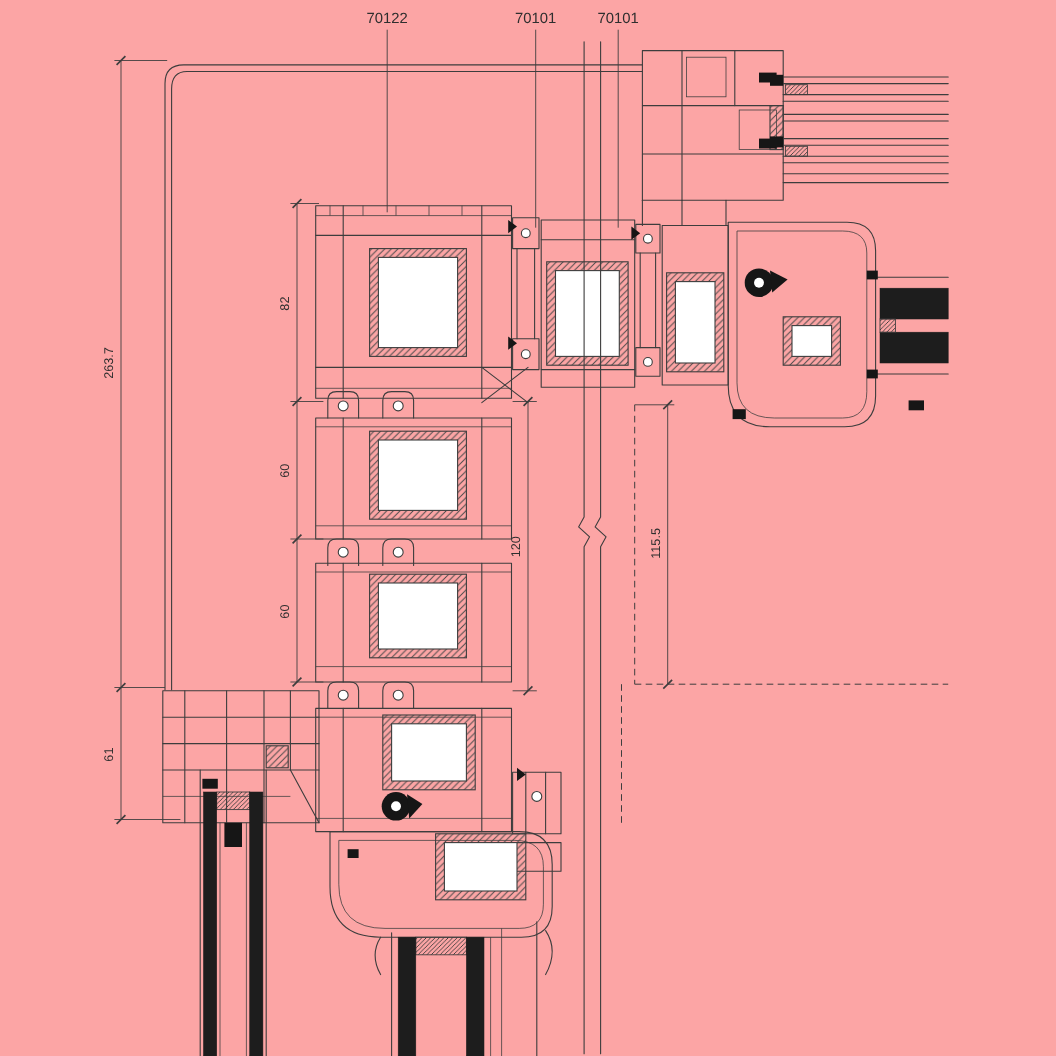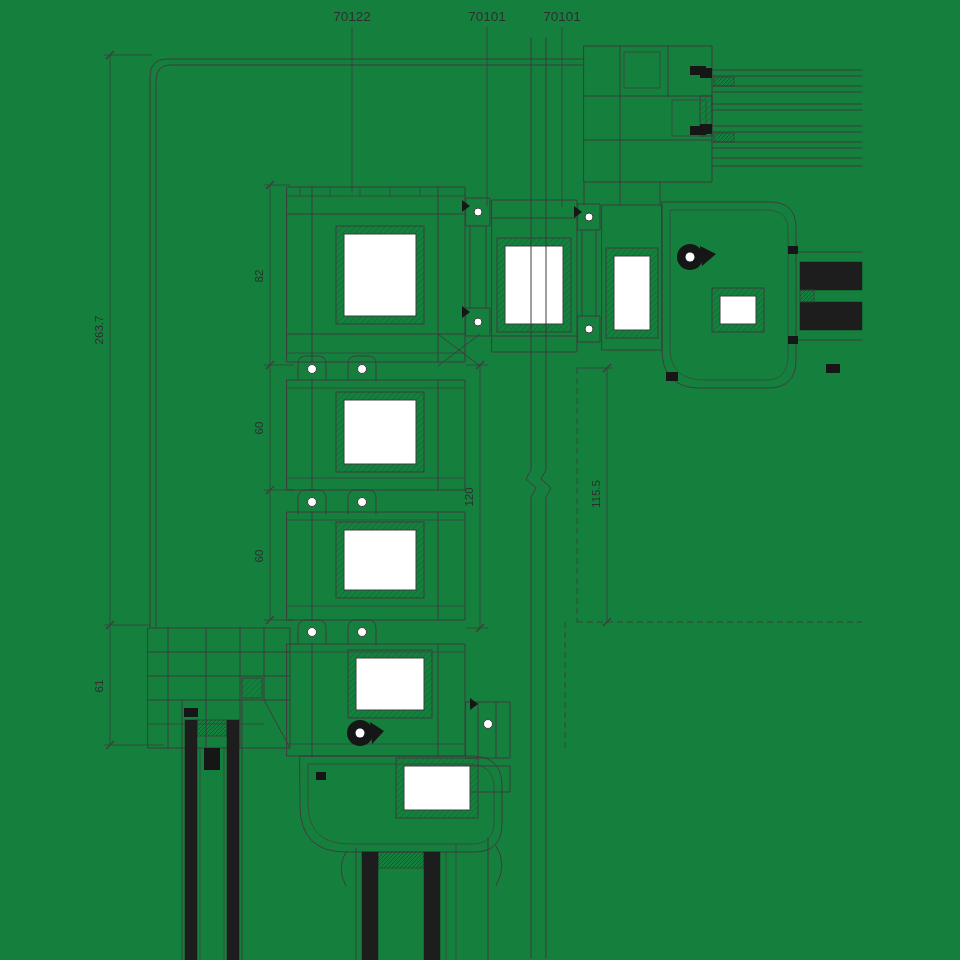--- a/index.html
+++ b/index.html
@@ -1,16 +1,16 @@
 <!DOCTYPE html>
 <html><head>
 <meta charset="utf-8">
 <style>
   html,body{margin:0;padding:0;background:#ffffff;}
-  .page{width:960px;height:960px;background:#15803d;position:relative;overflow:hidden;}
+  .page{width:960px;height:960px;background:#fca5a5;position:relative;overflow:hidden;}
   svg{display:block;}
   .ln  {fill:none;stroke:#3d3d3d;stroke-width:1;stroke-linecap:round;stroke-linejoin:round;}
   .thin{fill:none;stroke:#3d3d3d;stroke-width:.7;}
   .dim {fill:none;stroke:#3d3d3d;stroke-width:.8;}
   .tick{stroke:#3d3d3d;stroke-width:1.5;}
   .dash{fill:none;stroke:#3d3d3d;stroke-width:.9;stroke-dasharray:6 4;}
   .blk {fill:#161616;stroke:none;}
   .glass{fill:#1d1d1d;stroke:#1d1d1d;stroke-width:.5;}
   .wht {fill:#ffffff;stroke:#3d3d3d;stroke-width:1;}
   .hat {fill:url(#hatch);stroke:#3d3d3d;stroke-width:1;}

